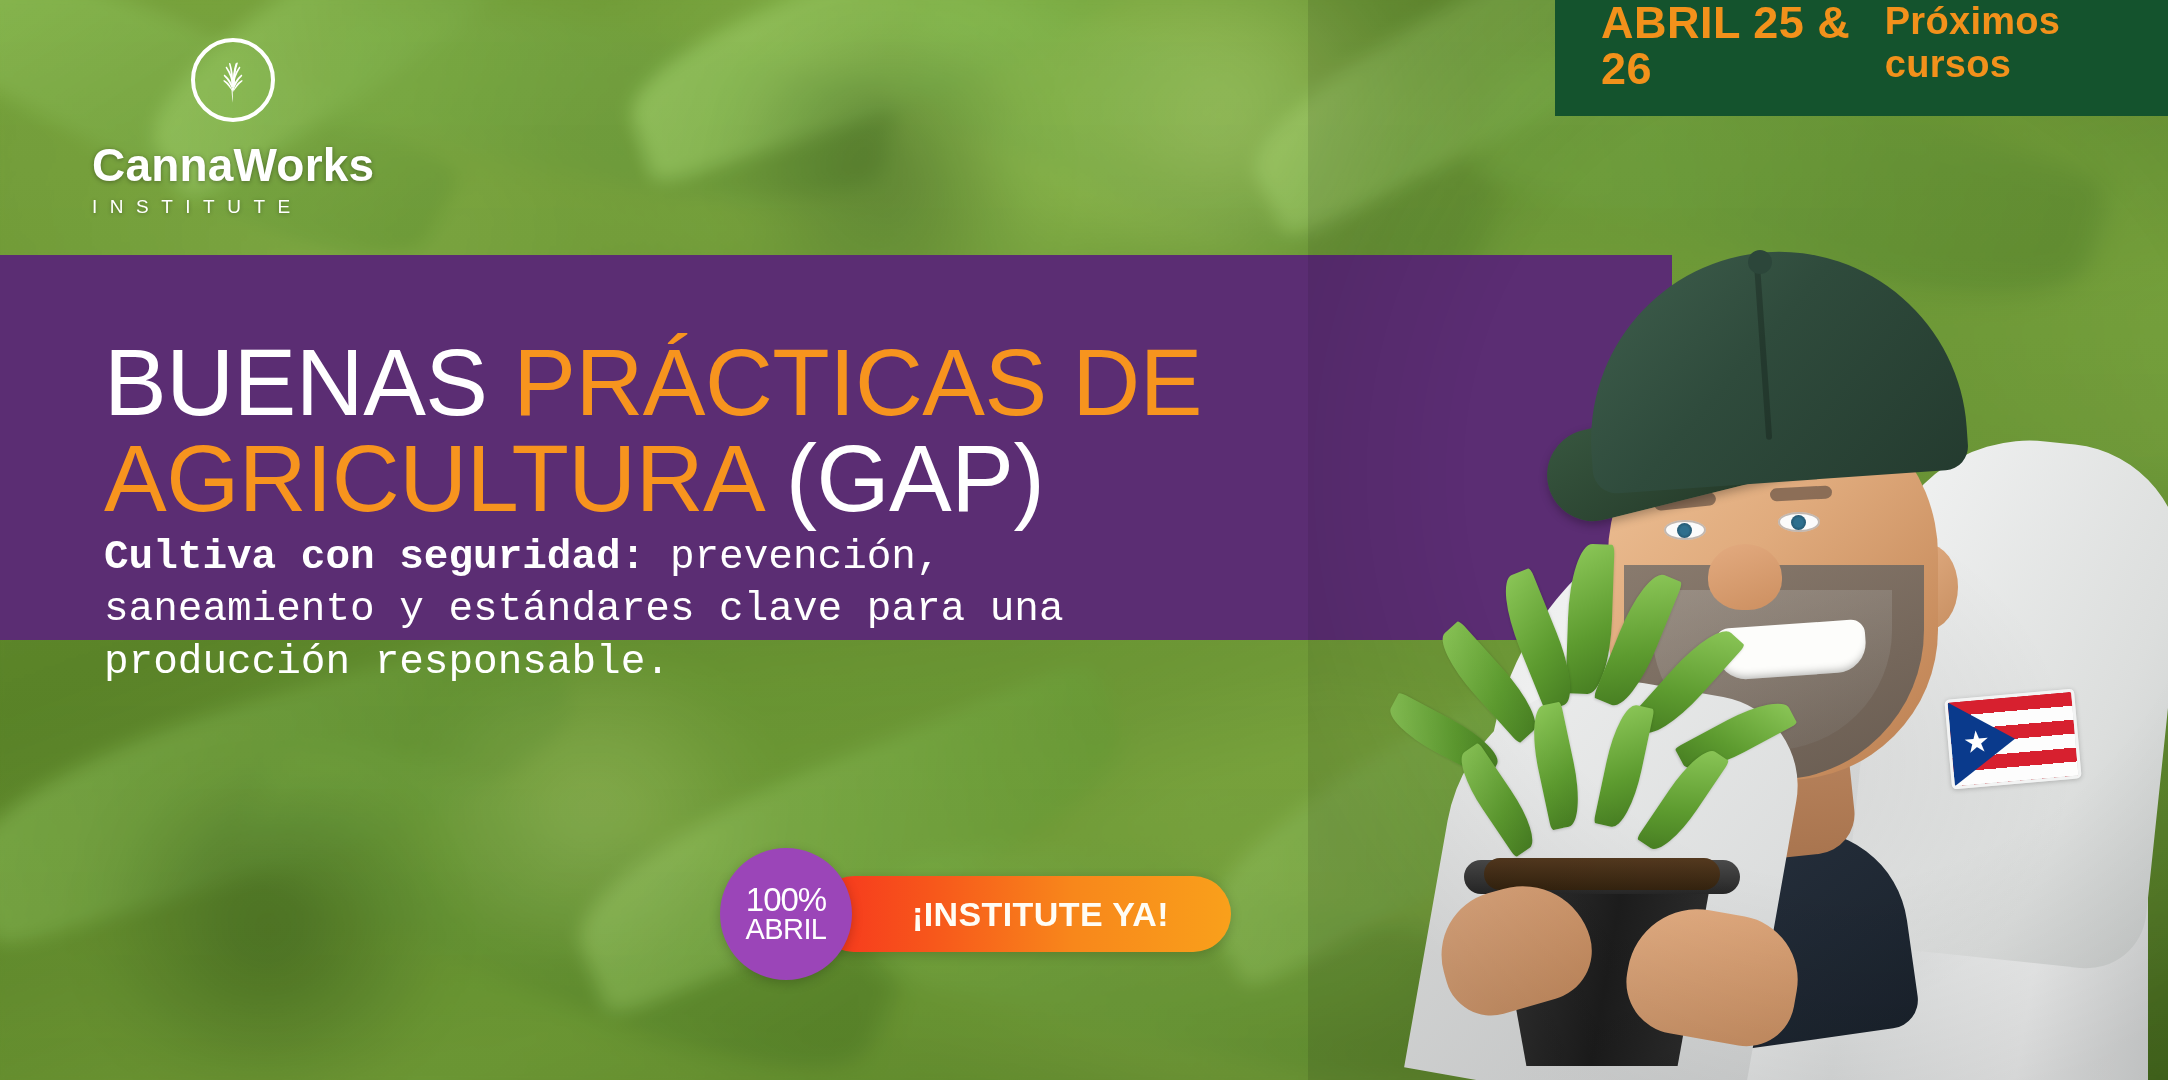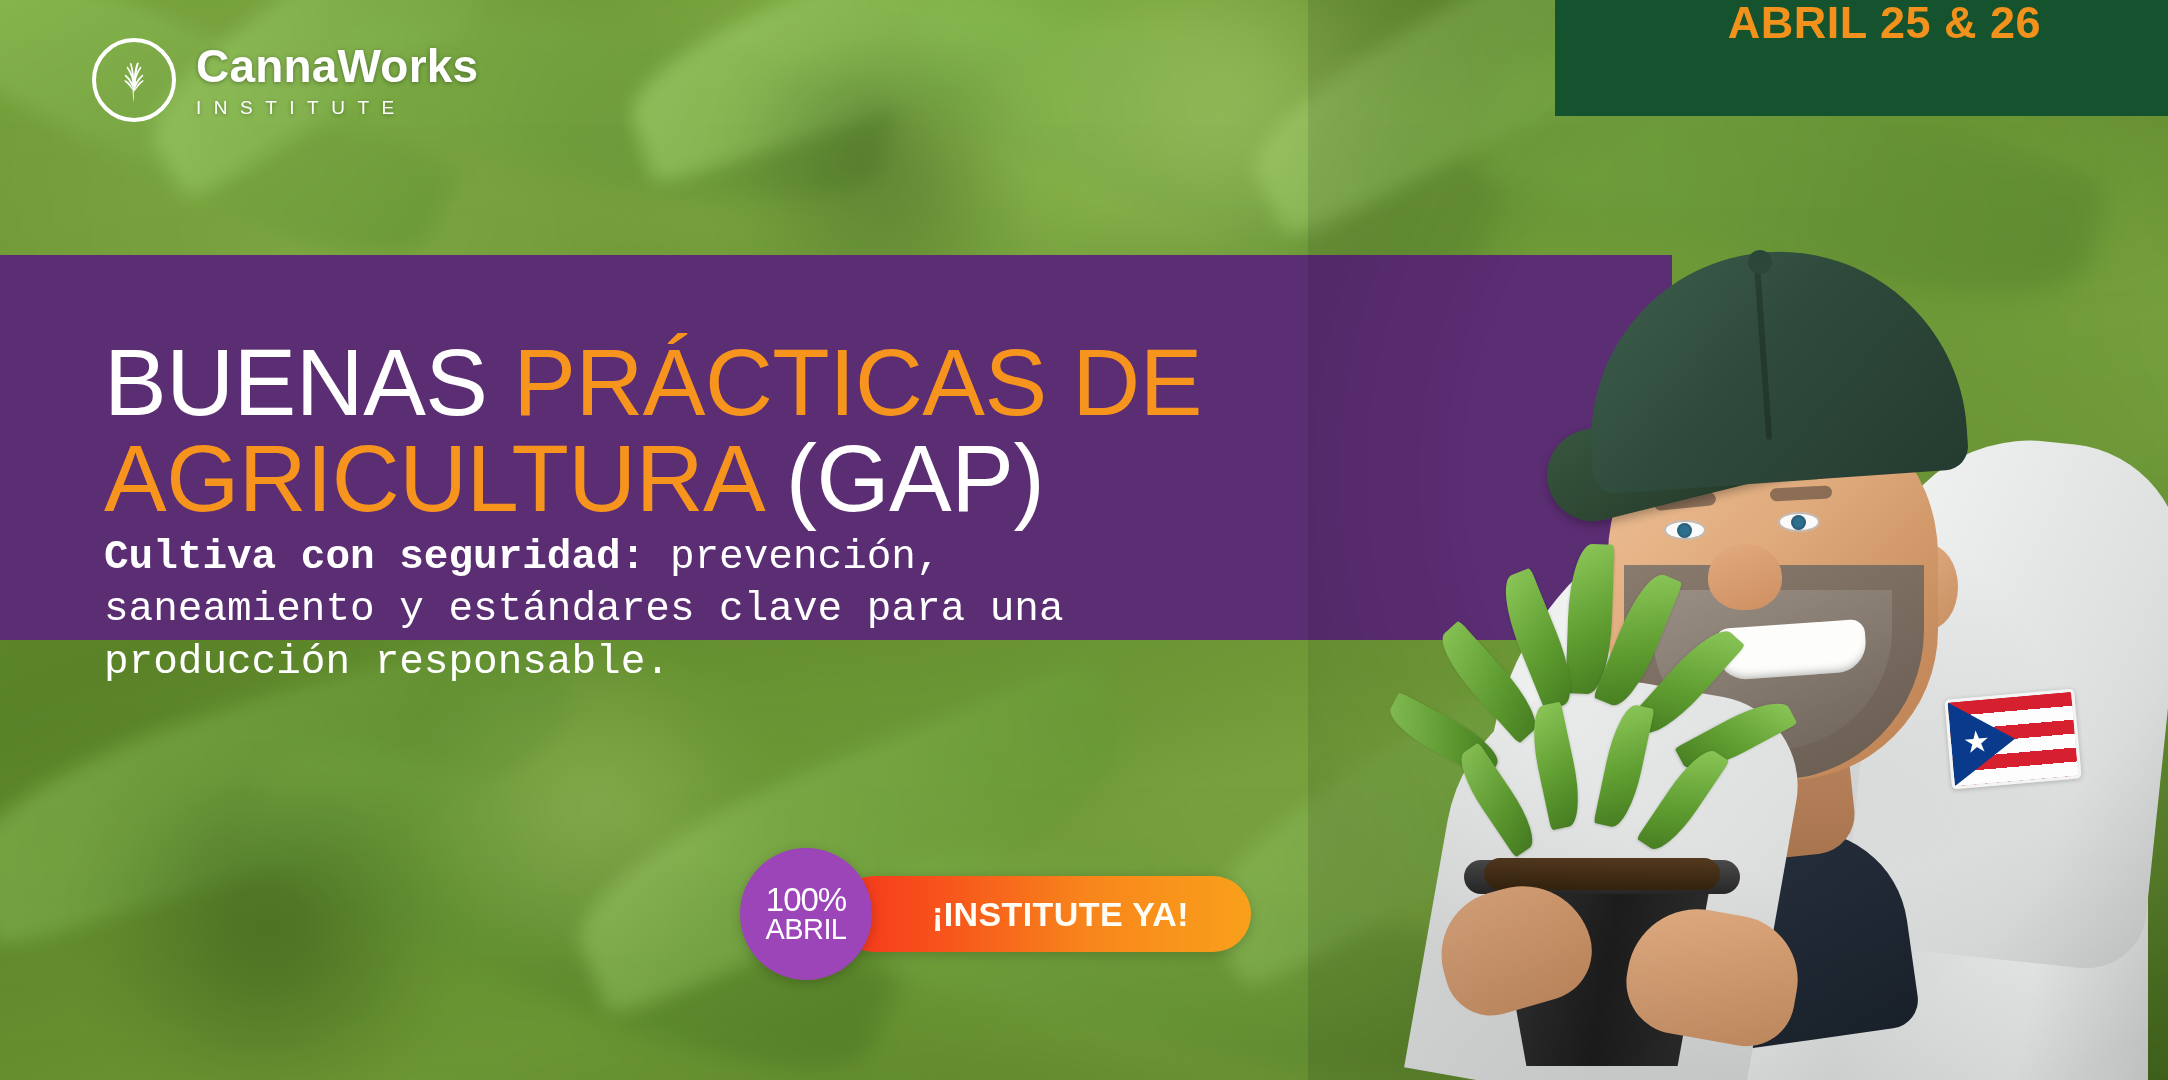--- a/index.html
+++ b/index.html
@@ -23,21 +23,21 @@
   .blade{position:absolute;border-radius:50% 8% 50% 8%;filter:blur(9px);opacity:.62;}
   .blade.d{filter:blur(13px);opacity:.5;}
   .dark{position:absolute;border-radius:50%;filter:blur(26px);opacity:.42;
         background:radial-gradient(circle,#24430f 0%,rgba(36,67,15,0) 70%);}
   .lite{position:absolute;border-radius:50%;filter:blur(24px);opacity:.40;
         background:radial-gradient(circle,#b9d97a 0%,rgba(185,217,122,0) 70%);}
   .bg-soft{position:absolute;inset:0;backdrop-filter:blur(2px);
     background:linear-gradient(180deg,rgba(255,255,255,.05),rgba(0,0,0,.10));}
 
   
-  .logo{position:absolute;left:92px;top:38px;display:flex;align-items:center;gap:20px;z-index:30;}
+  .logo{position:absolute;left:92px;top:38px;display:flex;align-items:center;gap:20px;z-index:30;flex-direction:column;}
   .logo-mark{width:76px;height:76px;border-radius:50%;border:4px solid #fff;
              display:flex;align-items:center;justify-content:center;flex:none;}
   .logo-mark svg{width:56px;height:56px;display:block;}
   .logo-text{display:flex;flex-direction:column;line-height:1;}
   .logo-name{font-size:46px;font-weight:700;color:#fff;letter-spacing:.2px;
              text-shadow:0 1px 5px rgba(0,0,0,.35);}
   .logo-sub{font-size:19px;font-weight:400;color:#fff;letter-spacing:12.5px;margin-top:9px;
             text-shadow:0 1px 4px rgba(0,0,0,.3);}
 
   
@@ -54,21 +54,21 @@
             font-size:94px;font-weight:400;line-height:1.02;letter-spacing:-.5px;white-space:nowrap;}
   .hl-line{display:block;}
   .w{color:#ffffff;}
   .o{color:#F7941E;}
 
   .subtitle{position:absolute;left:104px;top:490px;width:1000px;z-index:22;
             font-size:41px;line-height:1.28;color:#ffffff;font-weight:400;font-family:Liberation Mono, monospace;}
   .subtitle b{font-weight:700;}
 
   
-  .cta{position:absolute;left:740px;top:848px;z-index:26;display:flex;align-items:center;}
+  .cta{position:absolute;left:720px;top:848px;z-index:26;display:flex;align-items:center;}
   .cta-badge{width:132px;height:132px;border-radius:50%;background:#9B45B8;
              display:flex;flex-direction:column;align-items:center;justify-content:center;
              color:#fff;z-index:3;position:relative;box-shadow:0 3px 12px rgba(0,0,0,.2);}
   .badge-100{font-size:33px;font-weight:400;line-height:.96;letter-spacing:-1px;}
   .badge-online{font-size:29px;font-weight:400;line-height:1;letter-spacing:-.6px;}
   .cta-btn{height:76px;margin-left:-36px;padding:0 62px 0 96px;border:none;cursor:pointer;
            border-radius:40px;display:flex;align-items:center;
            background:linear-gradient(90deg,#F6341E 0%,#F7571B 28%,#F8871B 62%,#F9A01B 100%);
            color:#fffdf5;font-size:34px;font-weight:700;letter-spacing:.4px;
            font-family:"Liberation Sans",sans-serif;white-space:nowrap;
@@ -194,20 +194,21 @@
       </svg>
     </div>
     <div class="logo-text">
       <span class="logo-name">CannaWorks</span>
       <span class="logo-sub">INSTITUTE</span>
     </div>
   </div>
 
   <div class="date-badge">
     <span class="date-main">ABRIL 25 &amp; 26</span>
+    <span class="date-sub">Próximos cursos</span>
   </div>
 
   <div class="band"></div>
 
   <h1 class="headline">
     <span class="hl-line">
       <span class="w">BUENAS </span><span class="o">PRÁCTICAS DE</span>
     </span>
     <span class="hl-line">
       <span class="o">AGRICULTURA </span><span class="w">(GAP)</span>

